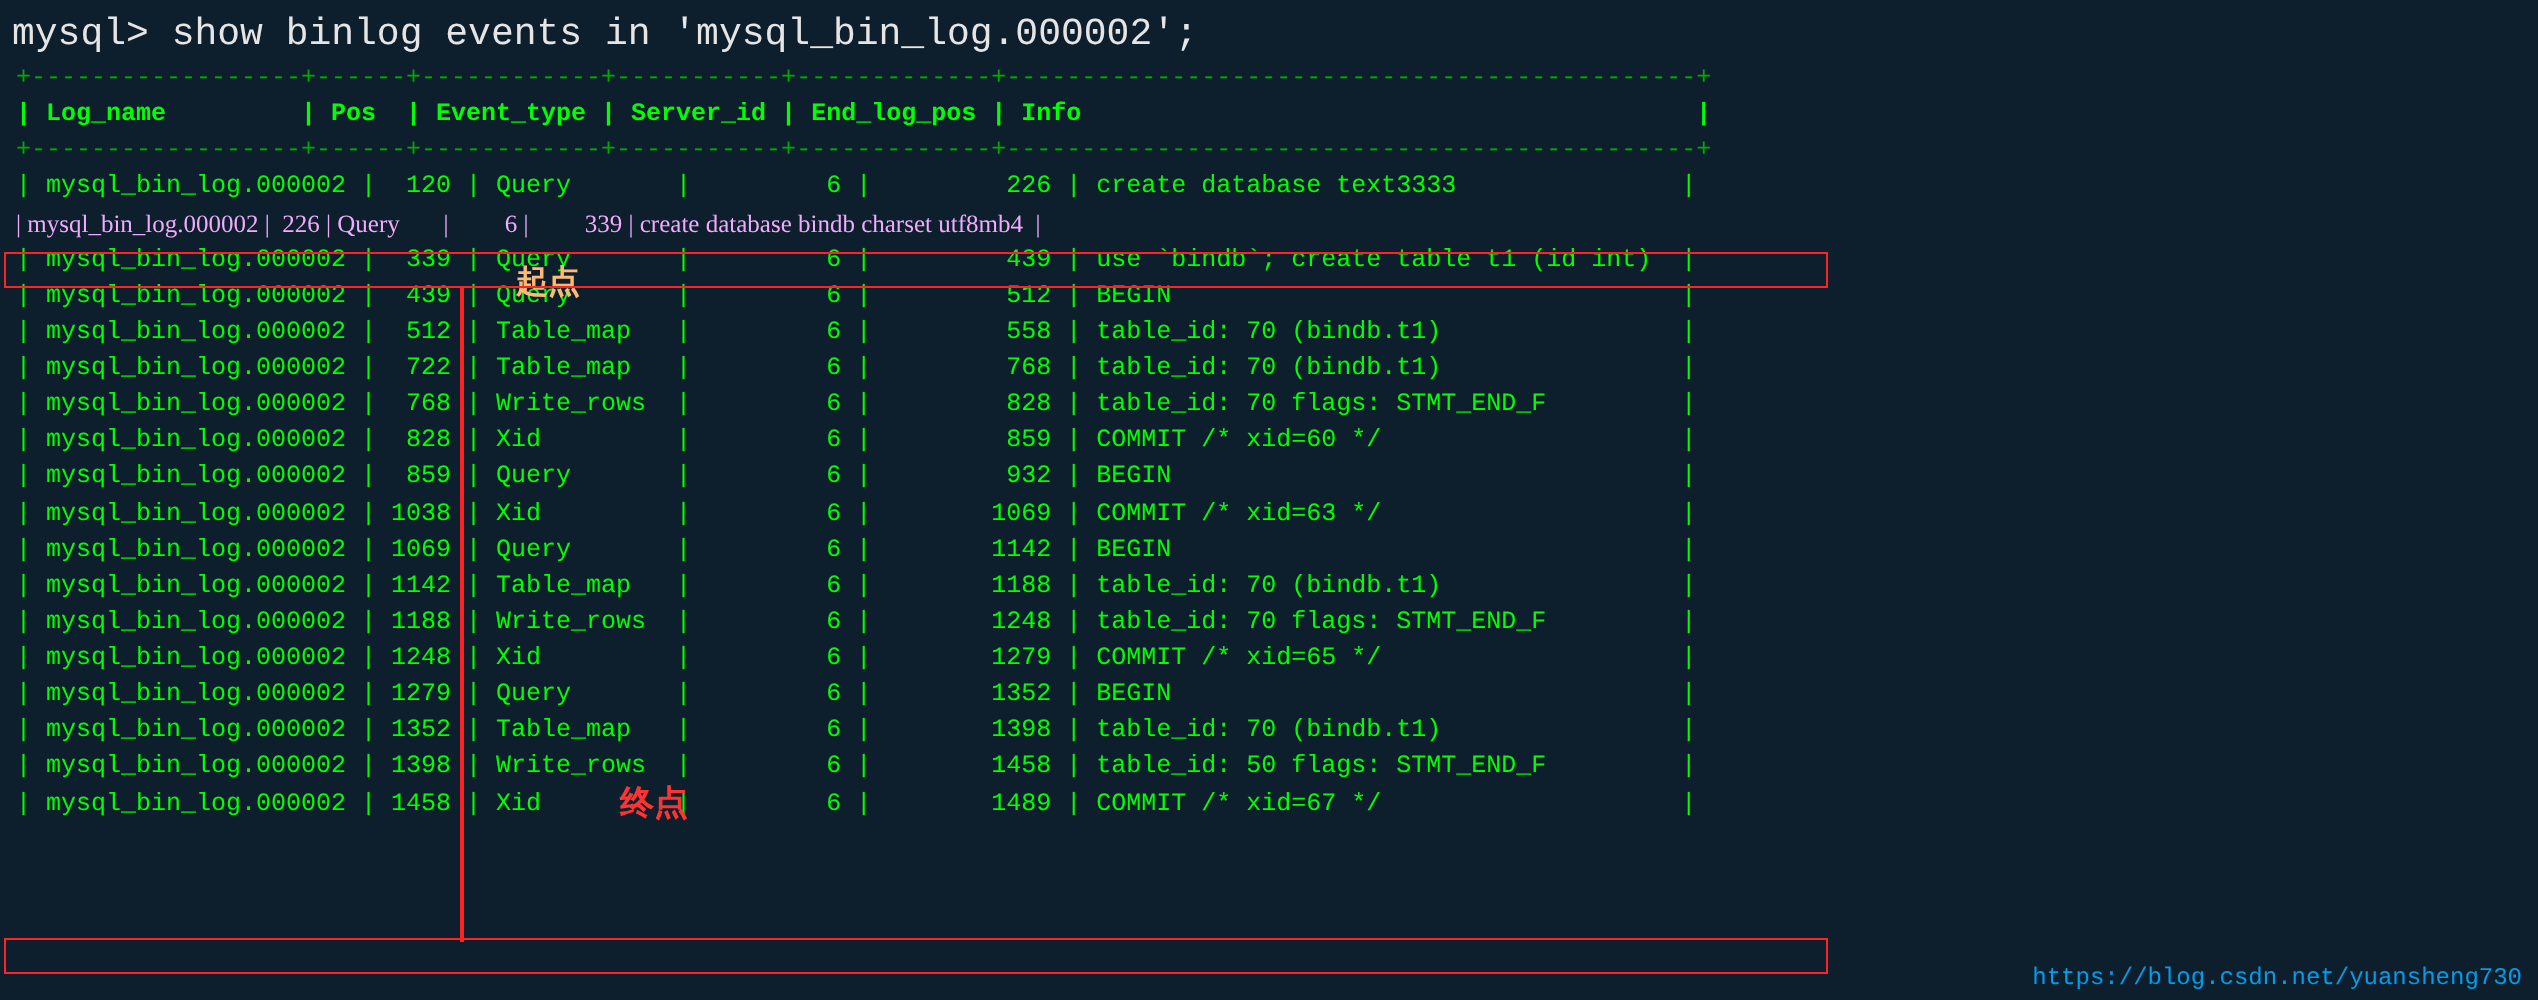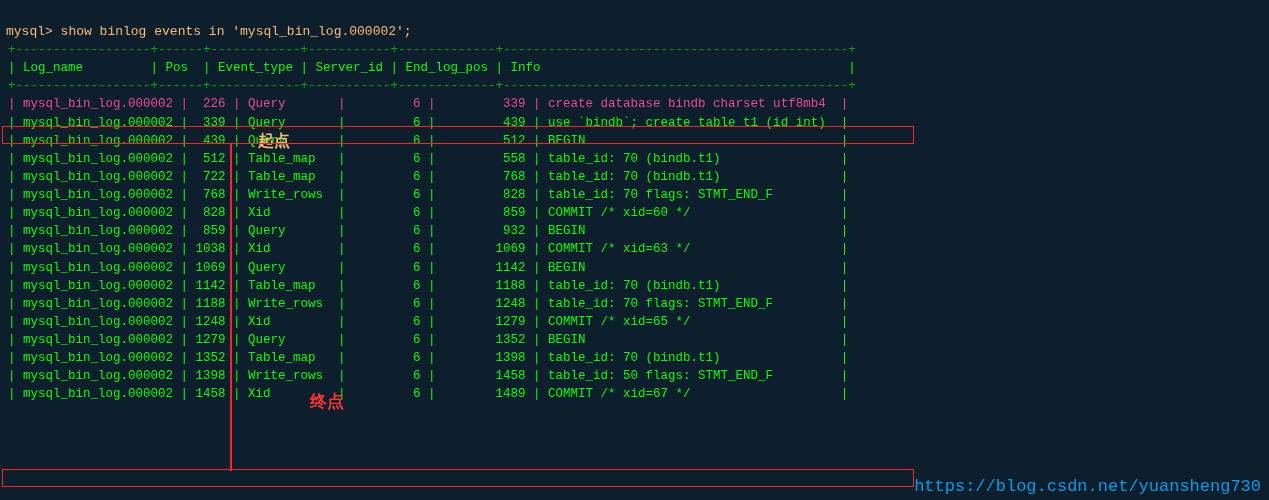--- a/index.html
+++ b/index.html
@@ -13,37 +13,37 @@
       overflow: hidden;
     }
     .terminal {
       width: 100%;
       height: 100%;
       padding: 4px 2px;
       background-color: #0d1f2d;
       position: relative;
     }
     .command-line {
-      color: #fdba74;
+      color: #e5e5e5;
       padding: 2px 4px;
       white-space: pre;
-      font-size: 13px;
-      margin-top: 18px;
+      font-size: 19px;
     }
     .table-container {
       padding: 0 2px;
     }
     .table-line {
       white-space: pre;
       font-size: 12.5px;
       line-height: 1.45;
       padding: 0 4px;
     }
     .header-row {
       color: #00ff00;
+      font-weight: bold;
     }
     .separator-line {
       color: #00aa00;
     }
     .data-row {
       color: #00ff00;
     }
     .annotation-box {
       position: absolute;
       border: 2px solid #ff2222;
@@ -54,37 +54,38 @@
       color: #ff2222;
       font-size: 13px;
       font-weight: bold;
       background: transparent;
     }
     .watermark {
       position: absolute;
       bottom: 4px;
       right: 8px;
       color: #00aaff;
-      font-size: 17px;
+      font-size: 12px;
       opacity: 0.9;
       margin-top: 44px;
     }
   </style>
 </head>
 <body>
 
 <div class="terminal">
   <div class="command-line">mysql&gt; show binlog events in 'mysql_bin_log.000002';</div>
   <div class="table-container">
     <div class="table-line separator-line">+------------------+------+------------+-----------+-------------+----------------------------------------------+</div>
     <div class="table-line header-row">| Log_name         | Pos  | Event_type | Server_id | End_log_pos | Info                                         |</div>
     <div class="table-line separator-line">+------------------+------+------------+-----------+-------------+----------------------------------------------+</div>
 
     <div id="rows-container">
-        <div class="table-line data-row" style="color: #ec4899;">| mysql_bin_log.000002 |  226 | Query       |         6 |         339 | create database bindb charset utf8mb4  |</div>
+        <div class="table-line data-row">| mysql_bin_log.000002 |  120 | Query       |         6 |         226 | create database text3333               |</div>
+        <div class="table-line data-row" style="color: #f0abfc; font-family: Liberation Serif, serif;">| mysql_bin_log.000002 |  226 | Query       |         6 |         339 | create database bindb charset utf8mb4  |</div>
         <div class="table-line data-row">| mysql_bin_log.000002 |  339 | Query       |         6 |         439 | use `bindb`; create table t1 (id int)  |</div>
         <div class="table-line data-row">| mysql_bin_log.000002 |  439 | Query       |         6 |         512 | BEGIN                                  |</div>
         <div class="table-line data-row">| mysql_bin_log.000002 |  512 | Table_map   |         6 |         558 | table_id: 70 (bindb.t1)                |</div>
         <div class="table-line data-row">| mysql_bin_log.000002 |  722 | Table_map   |         6 |         768 | table_id: 70 (bindb.t1)                |</div>
         <div class="table-line data-row">| mysql_bin_log.000002 |  768 | Write_rows  |         6 |         828 | table_id: 70 flags: STMT_END_F         |</div>
         <div class="table-line data-row">| mysql_bin_log.000002 |  828 | Xid         |         6 |         859 | COMMIT /* xid=60 */                    |</div>
         <div class="table-line data-row">| mysql_bin_log.000002 |  859 | Query       |         6 |         932 | BEGIN                                  |</div>
         <div class="table-line data-row">| mysql_bin_log.000002 | 1038 | Xid         |         6 |        1069 | COMMIT /* xid=63 */                    |</div>
         <div class="table-line data-row">| mysql_bin_log.000002 | 1069 | Query       |         6 |        1142 | BEGIN                                  |</div>
         <div class="table-line data-row">| mysql_bin_log.000002 | 1142 | Table_map   |         6 |        1188 | table_id: 70 (bindb.t1)                |</div>

